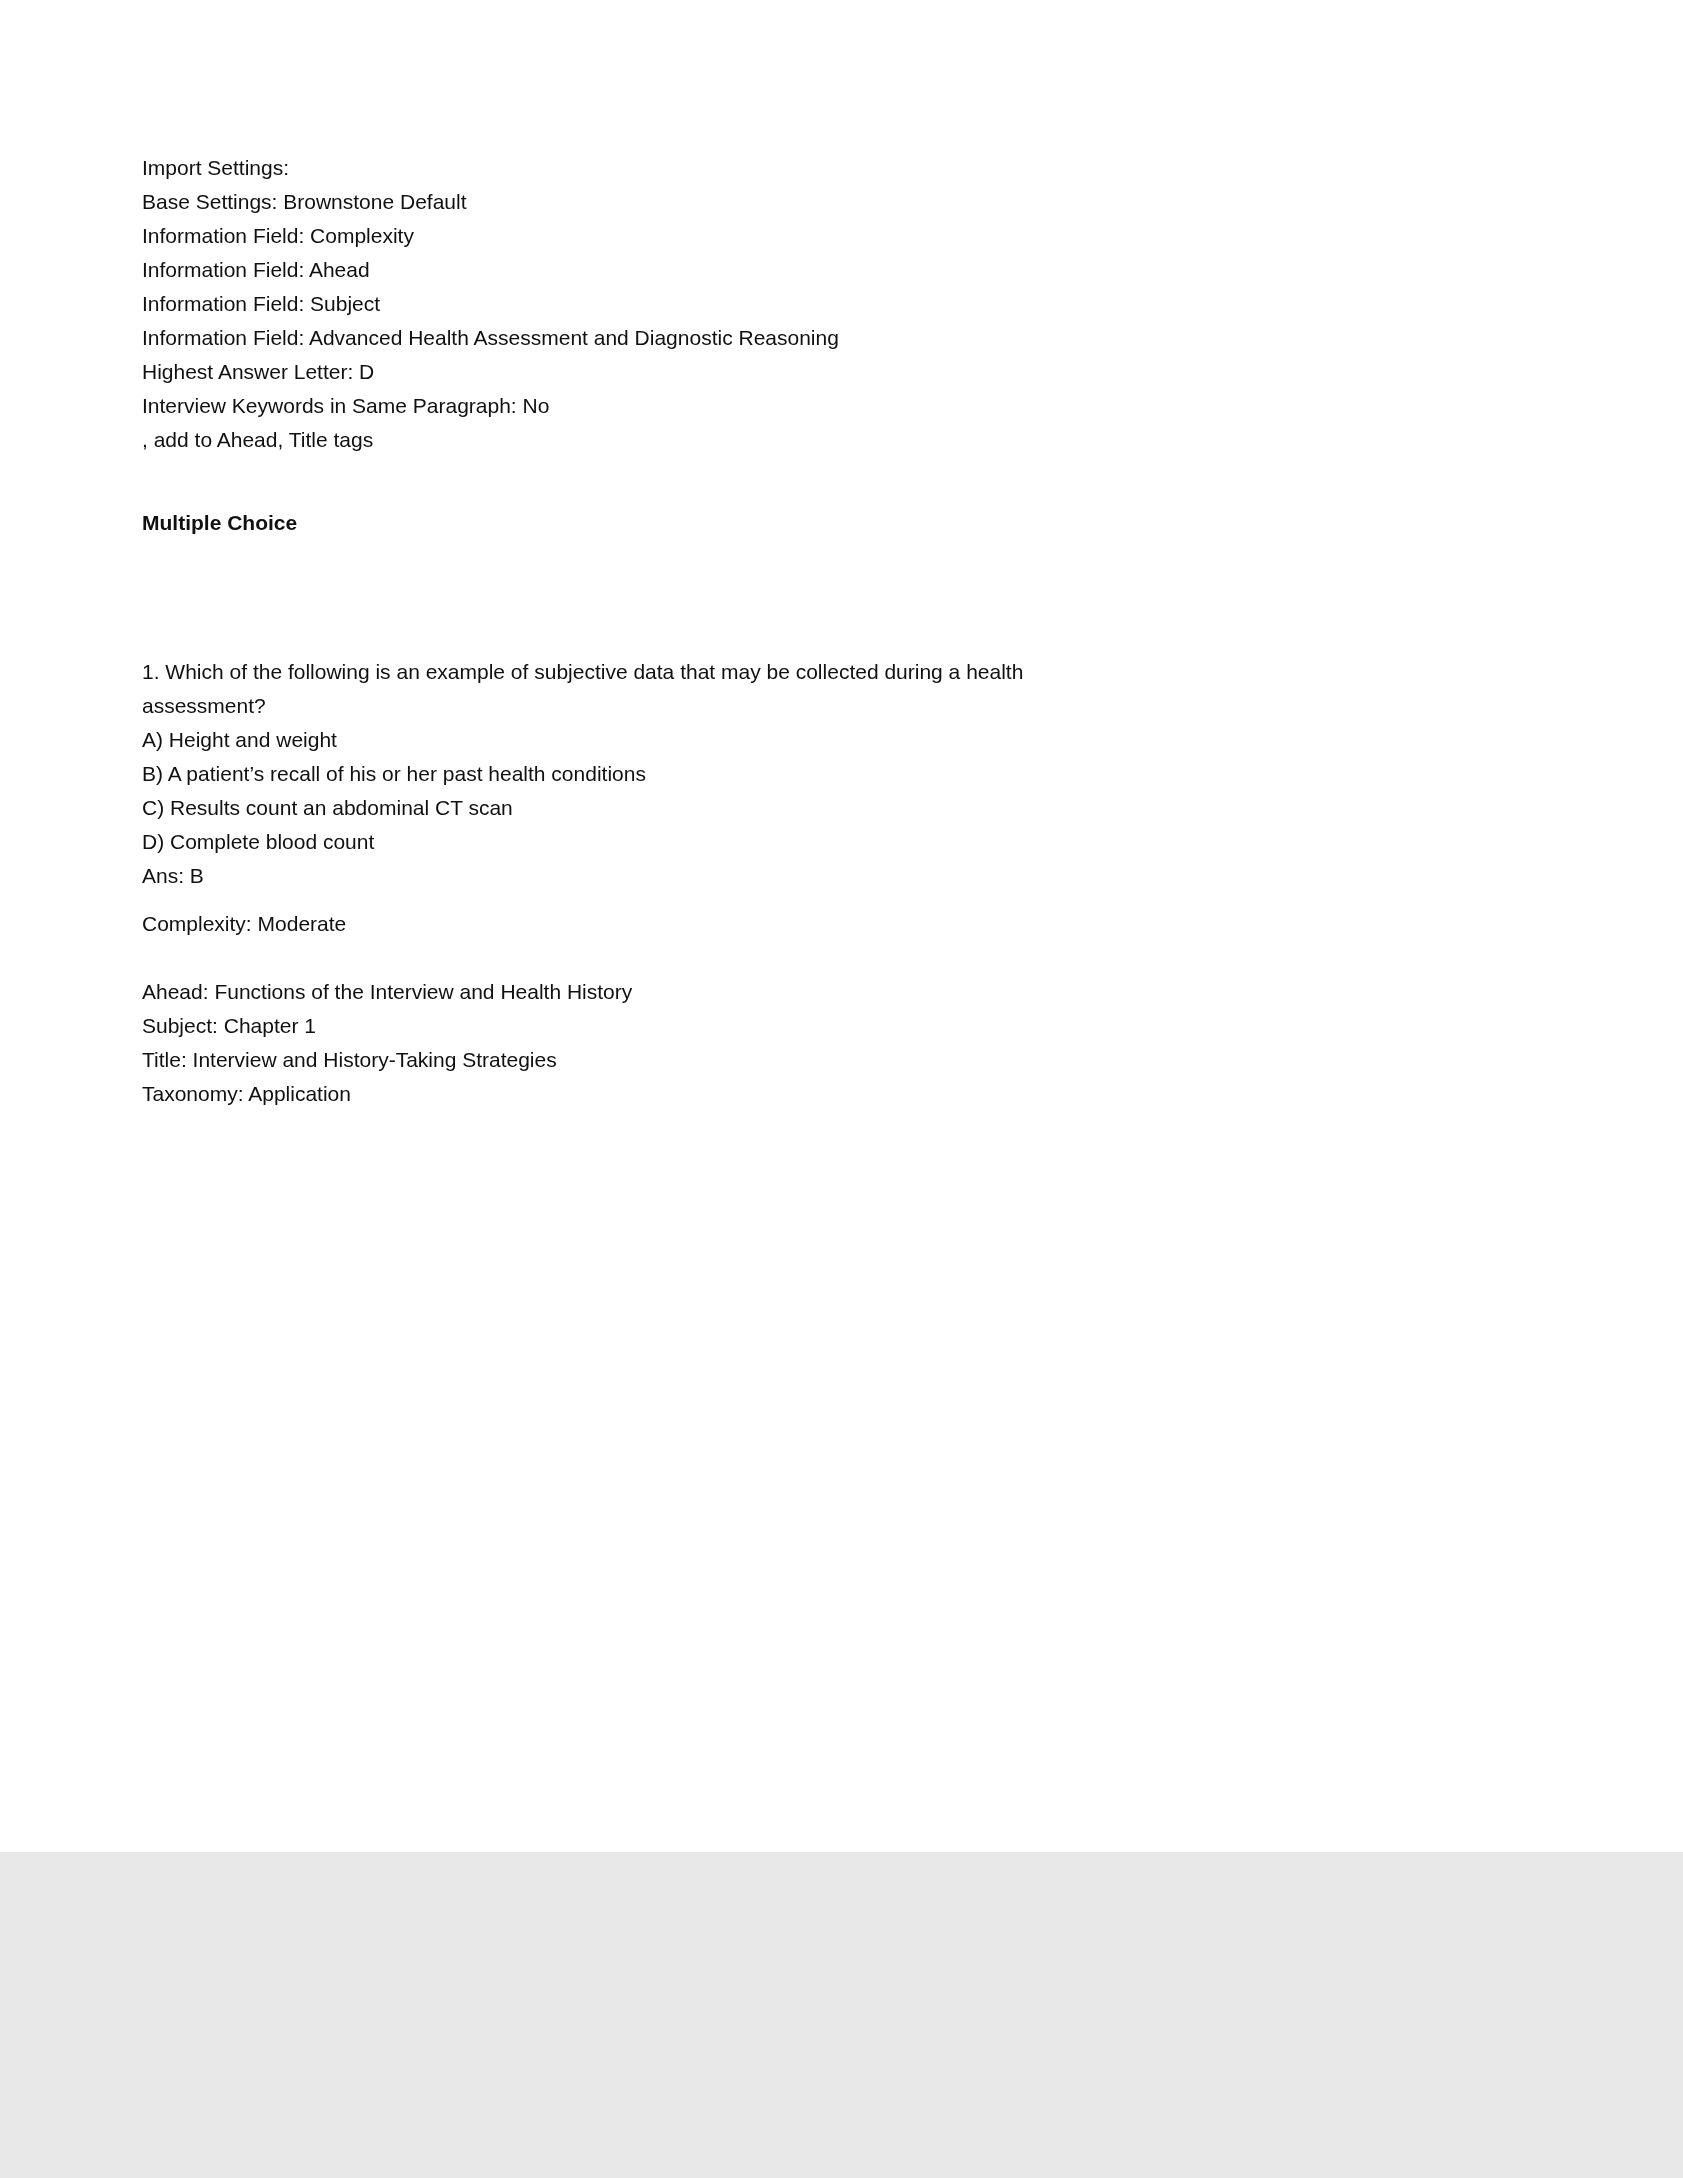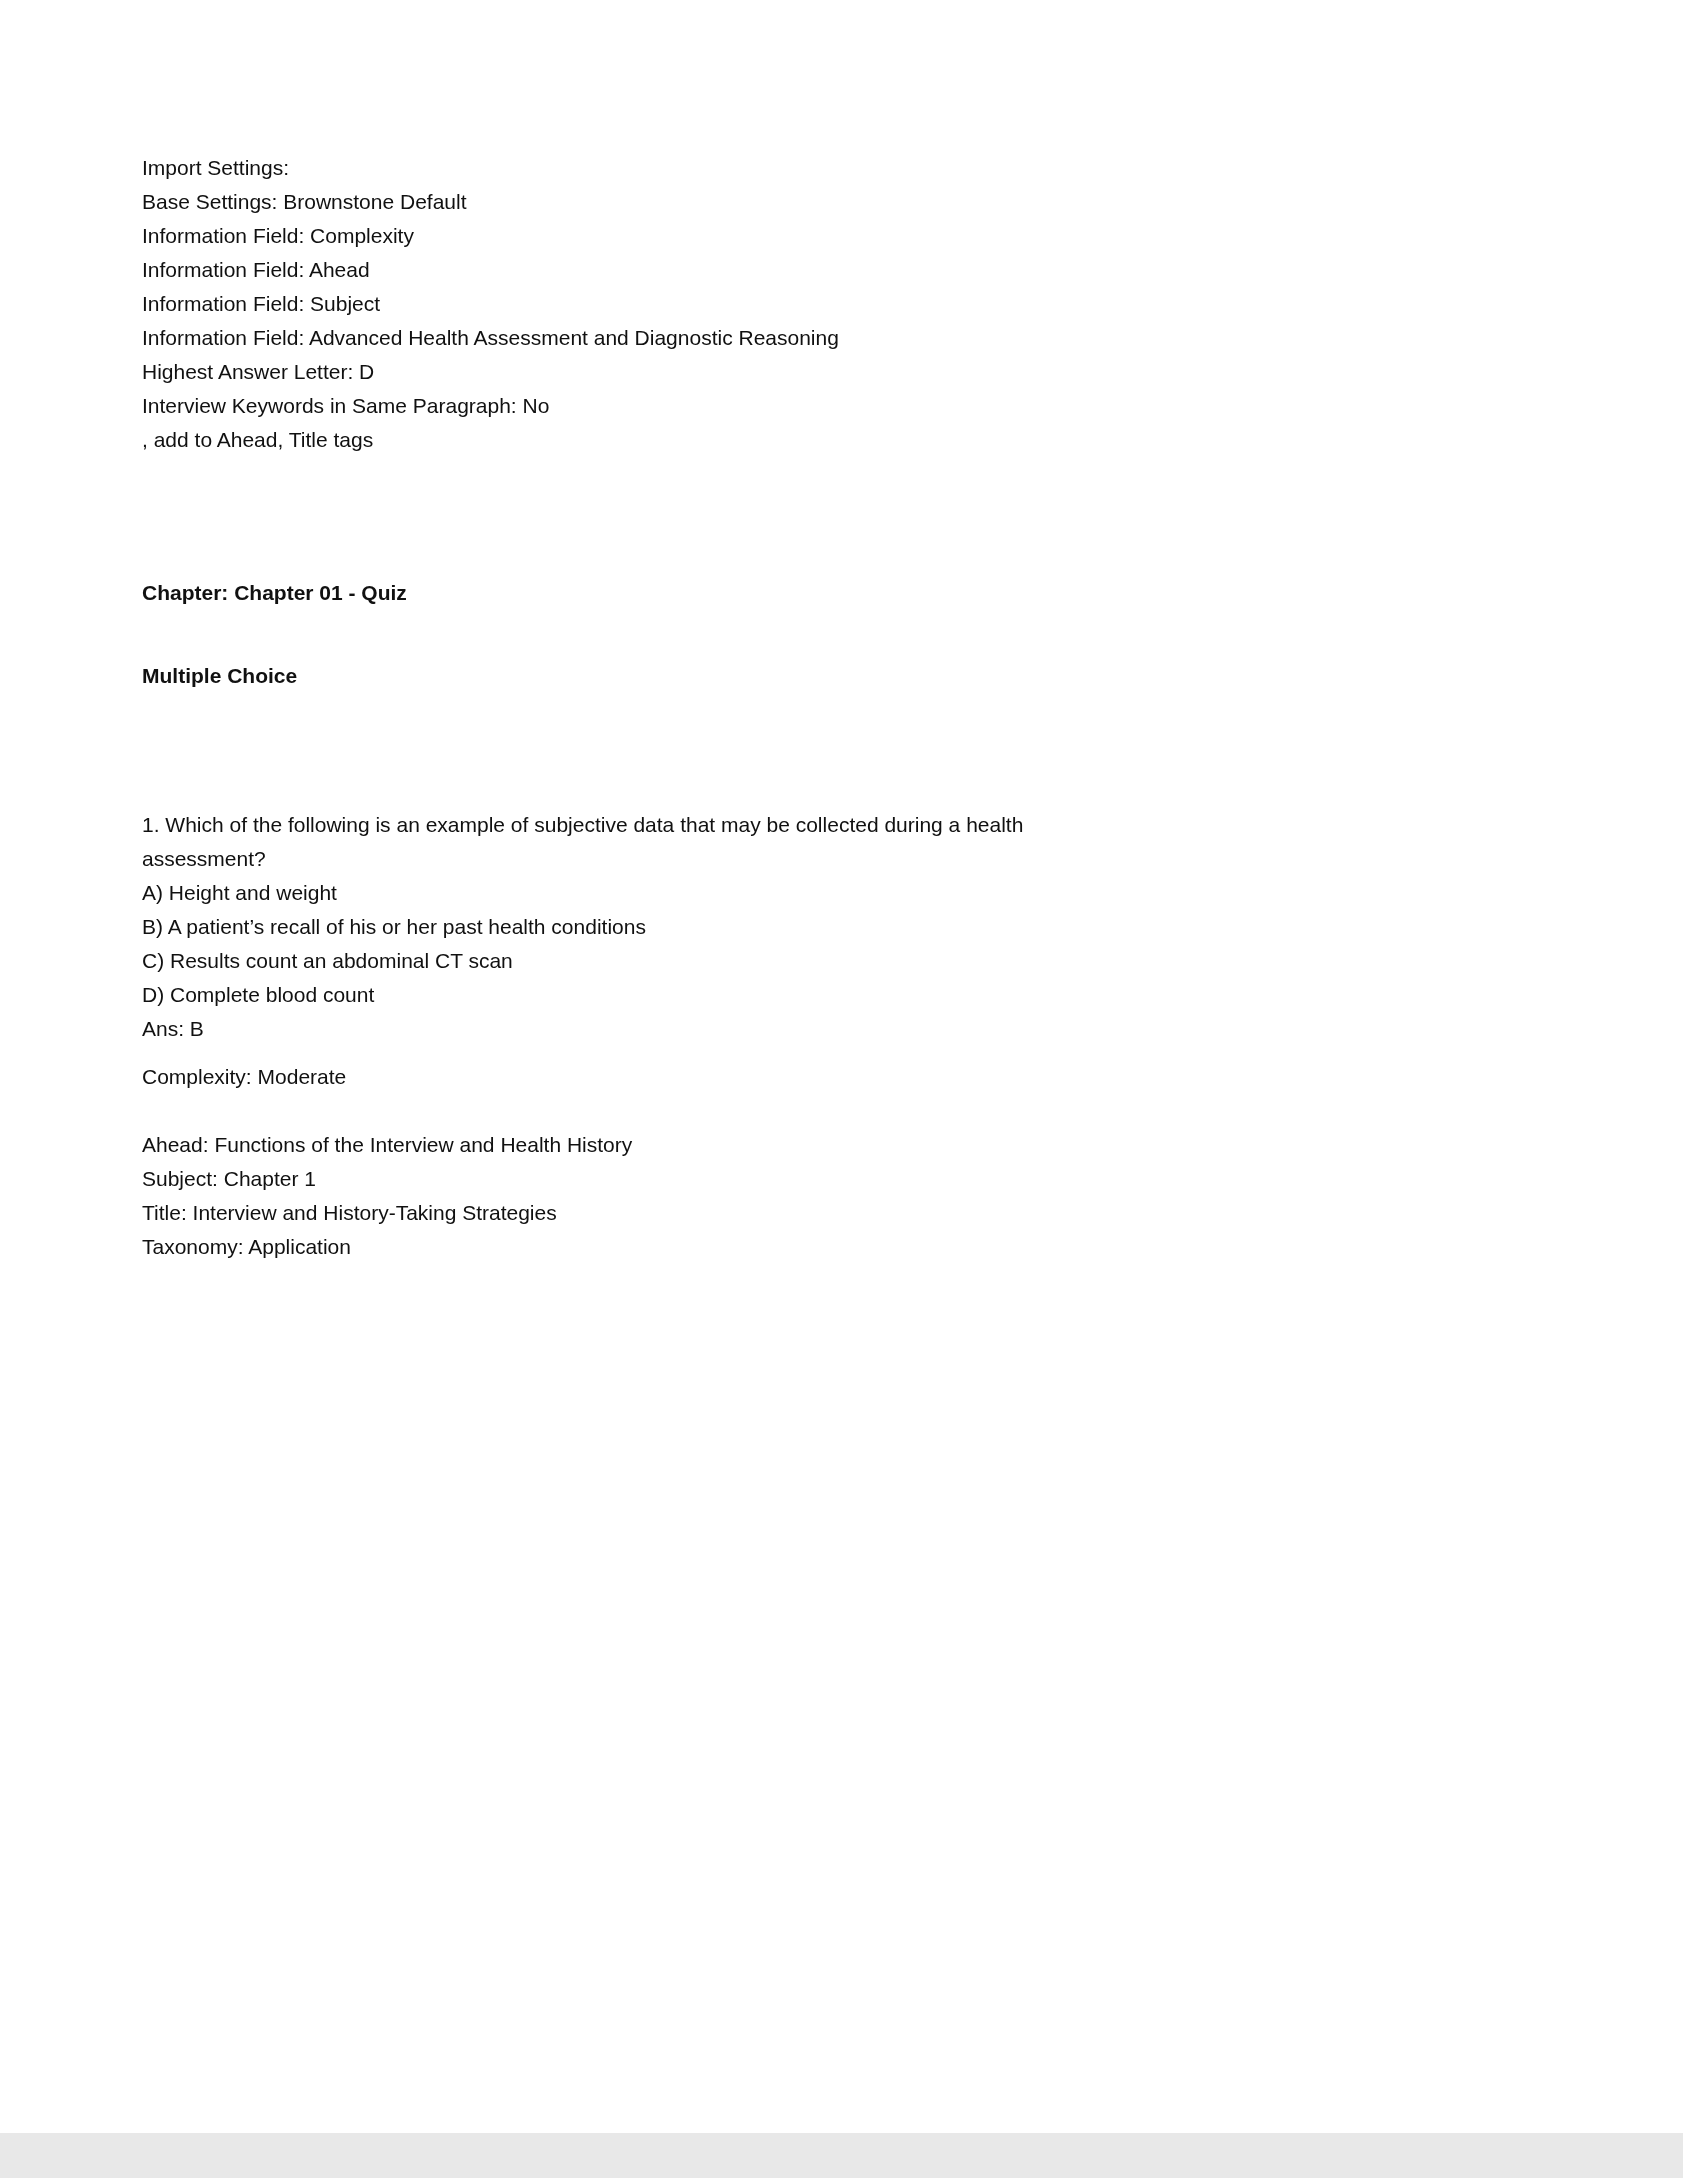--- a/index.html
+++ b/index.html
@@ -3,21 +3,21 @@
 <meta charset="utf-8">
 <style>
   html, body {
     margin: 0;
     padding: 0;
     background: #e8e8e8;
   }
   .page {
     position: relative;
     width: 1683px;
-    height: 2133px;
+    height: 1852px;
     background: #ffffff;
     margin: 0 auto;
     overflow: hidden;
     font-family: "Liberation Sans", "DejaVu Sans", sans-serif;
     color: #111111;
   }
   .content {
     position: absolute;
     top: 0;
     left: 142px;
@@ -45,23 +45,20 @@
       <div class="line">Base Settings: Brownstone Default</div>
       <div class="line">Information Field: Complexity</div>
       <div class="line">Information Field: Ahead</div>
       <div class="line">Information Field: Subject</div>
       <div class="line">Information Field: Advanced Health Assessment and Diagnostic Reasoning</div>
       <div class="line">Highest Answer Letter: D</div>
       <div class="line">Interview Keywords in Same Paragraph: No</div>
       <div class="line">, add to Ahead, Title tags</div>
     </div>
 
-    <div class="block b-chapter">
-      <div class="line">Chapter: Chapter 01 - Quiz</div>
-    </div>
 
     <div class="block b-section">
       <div class="line">Multiple Choice</div>
     </div>
 
     <div class="block b-question">
       <div class="line">1. Which of the following is an example of subjective data that may be collected during a health</div>
       <div class="line">assessment?</div>
       <div class="line">A) Height and weight</div>
       <div class="line">B) A patient’s recall of his or her past health conditions</div>

